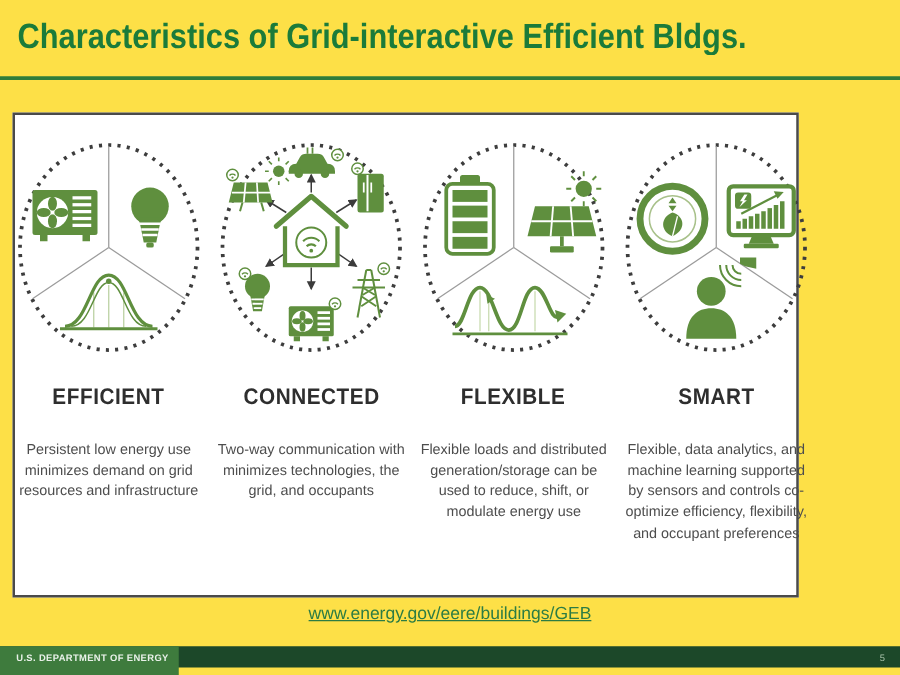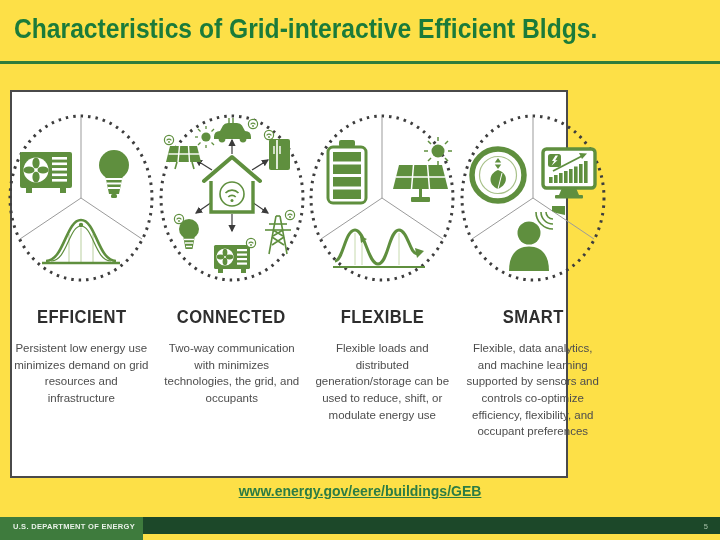--- a/index.html
+++ b/index.html
@@ -1,30 +1,30 @@
 <!DOCTYPE html>
 <html><head>
 <meta charset="utf-8">
 <style>
   html,body{margin:0;padding:0;background:#fff;}
   .slide{position:relative;width:720px;height:540px;background:#fde047;overflow:hidden;
          font-family:"Liberation Sans",sans-serif;}
   .slide-title{position:absolute;left:14px;top:13px;font-size:28px;font-weight:bold;
          color:#1b7b3a;white-space:nowrap;transform:scaleX(0.88);transform-origin:left top;}
   .title-rule{position:absolute;left:0;top:61px;width:720px;height:3px;background:#2f7d3a;}
-  .content-panel{position:absolute;left:10px;top:90px;width:558px;height:388px;
+  .content-panel{position:absolute;left:10px;top:90px;width:629px;height:388px;
          border:2px solid #4a4a4a;background:#fff;box-sizing:border-box;display:flex;gap:12px;}
   .feature-col{width:25%;display:flex;flex-direction:column;align-items:center;
          padding-top:20px;box-sizing:border-box;}
   .col-label{margin-top:23px;font-size:18px;font-weight:bold;color:#2e2e2e;
          letter-spacing:0.5px;transform:scaleX(0.92);display:inline-block;}
-  .col-desc{margin-top:12px;font-size:11.5px;line-height:1.45;color:#4d4d4d;
+  .col-desc{margin-top:24px;font-size:11.5px;line-height:1.45;color:#4d4d4d;
          text-align:center;max-width:163px;}
   .link-row{position:absolute;left:0;top:482px;width:720px;text-align:center;}
-  .geb-link{font-size:14px;font-weight:bold;color:#2c7c44;text-decoration:underline;cursor:pointer;}
+  .geb-link{font-size:14px;font-weight:normal;color:#2c7c44;text-decoration:underline;cursor:pointer;}
   .footer-bar{position:absolute;left:0;top:517px;width:720px;height:17px;background:#1c4829;}
   .footer-left-bg{position:absolute;left:0;top:0;width:143px;height:23px;background:#3e7b3d;}
   .footer-text{position:absolute;top:50%;transform:translateY(-50%);font-size:7.5px;
          font-weight:bold;color:#e9f1e9;letter-spacing:0.3px;white-space:nowrap;}
   .doe-label{left:13px;}
   .eere-label{left:118px;}
   .page-num{position:absolute;right:12px;top:50%;transform:translateY(-50%);
          font-size:7.5px;color:#a9c3ab;}
 </style>
 </head>

